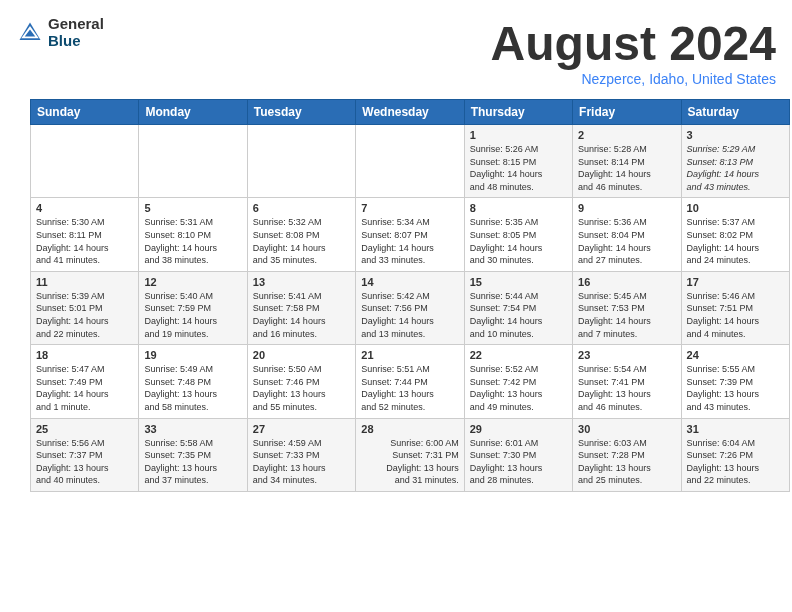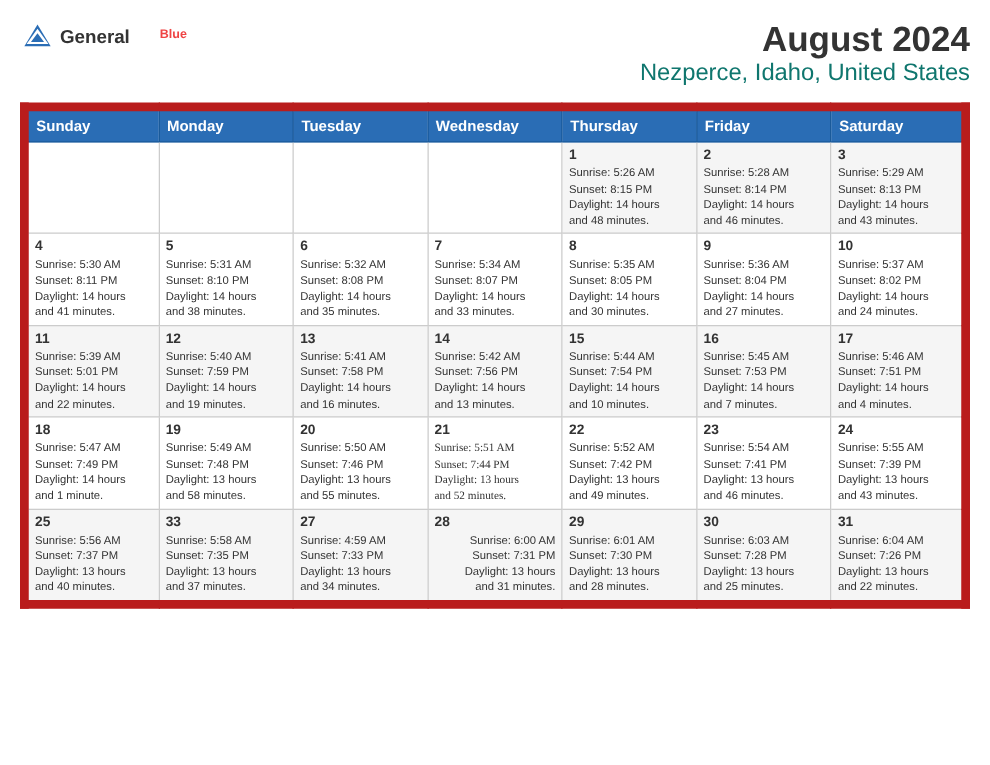--- a/index.html
+++ b/index.html
@@ -16,46 +16,47 @@
       align-items: flex-start;
       margin-bottom: 12px;
     }
     .logo {
       display: flex;
       align-items: center;
       gap: 4px;
     }
     .logo-text {
       display: flex;
+      flex-direction: column;
       line-height: 1.1;
-      gap: 24px;
     }
     .logo-general { font-size: 15px; font-weight: bold; color: #333; }
-    .logo-blue { font-size: 10px; font-weight: bold; color: #ef4444; }
+    .logo-blue { font-size: 15px; font-weight: bold; color: #0c4a6e; }
     .logo-icon {
       width: 28px;
       height: 28px;
     }
     .title-block {
       text-align: right;
     }
     .title-block h1 {
-      font-size: 28px;
+      font-size: 48px;
       font-weight: bold;
       color: #333;
     }
     .title-block h2 {
-      font-size: 19px;
+      font-size: 14px;
       font-weight: normal;
-      color: #0f766e;
+      color: #3b82f6;
     }
     .calendar {
       width: 100%;
       border-collapse: collapse;
-      border: 7px solid #b91c1c;
+      border: 1px solid #b91c1c;
+      margin-left: 14px;
     }
     .calendar th {
       background-color: #2a6db5;
       color: #fff;
       font-size: 12px;
       font-weight: bold;
       text-align: left;
       padding: 5px 6px;
       border: 1px solid #1a5a9a;
     }
@@ -138,21 +139,21 @@
         </td>
         <td>
           <span class="day-num">2</span>
           <div class="day-info" style="white-space: pre-line;">Sunrise: 5:28 AM
 Sunset: 8:14 PM
 Daylight: 14 hours
 and 46 minutes.</div>
         </td>
         <td>
           <span class="day-num">3</span>
-          <div class="day-info" style="white-space: pre-line;">Sunrise: 5:29 AM
+          <div class="day-info" style="white-space: pre-line; font-style: italic;">Sunrise: 5:29 AM
 Sunset: 8:13 PM
 Daylight: 14 hours
 and 43 minutes.</div>
         </td>
       </tr>
       <tr>
         <td>
           <span class="day-num">4</span>
           <div class="day-info" style="white-space: pre-line;">Sunrise: 5:30 AM
 Sunset: 8:11 PM
@@ -270,21 +271,21 @@
         </td>
         <td>
           <span class="day-num">20</span>
           <div class="day-info" style="white-space: pre-line;">Sunrise: 5:50 AM
 Sunset: 7:46 PM
 Daylight: 13 hours
 and 55 minutes.</div>
         </td>
         <td>
           <span class="day-num">21</span>
-          <div class="day-info" style="white-space: pre-line; font-family: Liberation Serif, serif;">Sunrise: 5:51 AM
+          <div class="day-info" style="white-space: pre-line;">Sunrise: 5:51 AM
 Sunset: 7:44 PM
 Daylight: 13 hours
 and 52 minutes.</div>
         </td>
         <td>
           <span class="day-num">22</span>
           <div class="day-info" style="white-space: pre-line;">Sunrise: 5:52 AM
 Sunset: 7:42 PM
 Daylight: 13 hours
 and 49 minutes.</div>

